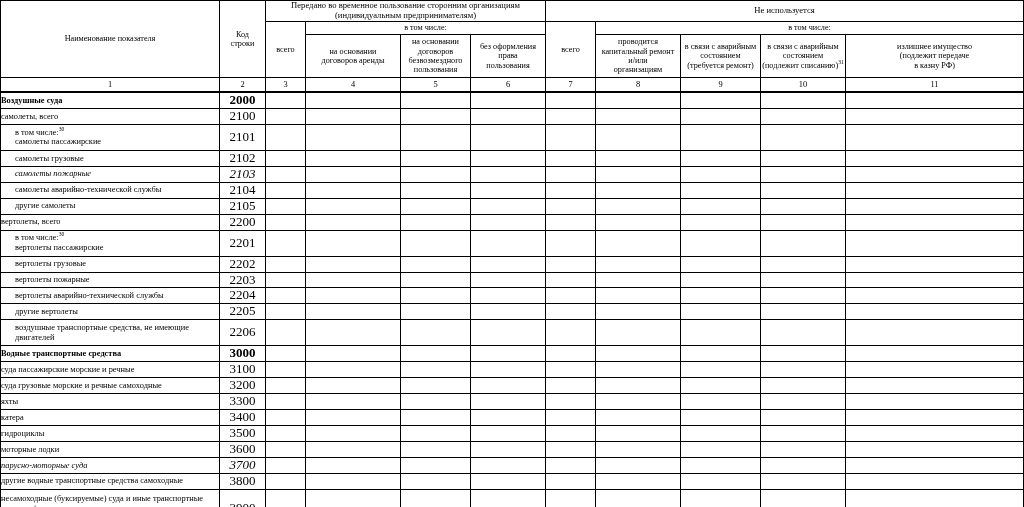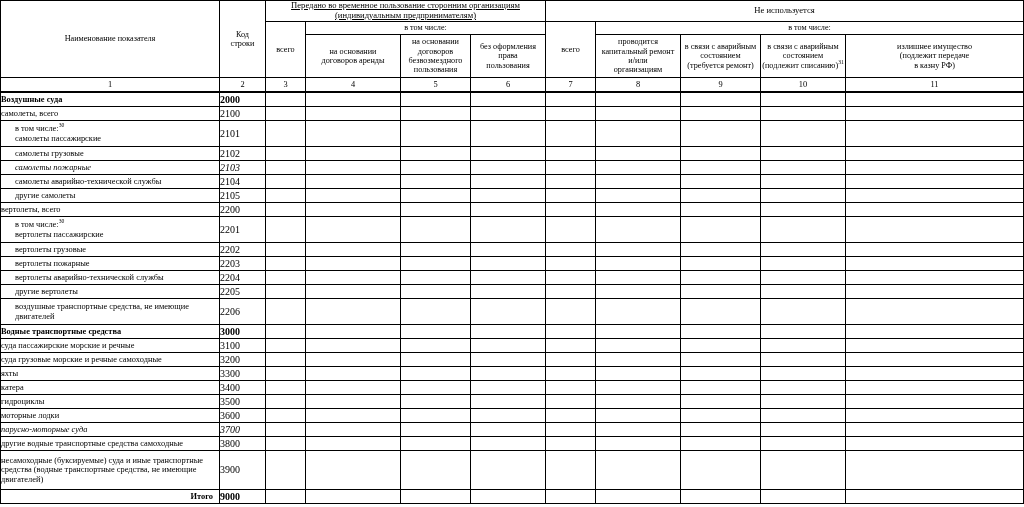--- a/index.html
+++ b/index.html
@@ -66,22 +66,22 @@
     vertical-align: bottom;
     height: 13px;
     white-space: nowrap;
   }
   .lbl.wrap { white-space: normal; }
   .lbl.indent1 { padding-left: 14px; }
   .lbl.bold { font-weight: bold; margin-left: 20px; }
   .lbl.right { text-align: right; padding-right: 6px; font-weight: bold; }
 
   .code {
-    text-align: left;
-    font-size: 10px;
+    text-align: center;
+    font-size: 13px;
     vertical-align: bottom;
     padding-bottom: 0;
   }
   .code.bold { font-weight: bold; }
 
   .cellblank { }
 
   
   .thick-right { border-right: 2px solid #000000; }
   .thick-left { border-left: 2px solid #000000; }
@@ -114,21 +114,21 @@
     </colgroup>
 
     <thead>
 
       <tr>
         <td class="hd thick-left" rowspan="3" style="height:62px;">Наименование показателя</td>
         <td class="hd thick-left" rowspan="3">
           <div>Код</div>
           <div>строки</div>
         </td>
-        <td class="hd hd-group thick-left" colspan="4" style="height:20px;text-decoration:underline;">
+        <td class="hd hd-group thick-left" colspan="4" style="height:20px;">
           <div>Передано во временное пользование сторонним организациям</div>
           <div>(индивидуальным предпринимателям)</div>
         </td>
         <td class="hd hd-group thick-left thick-right" colspan="5">Не используется</td>
       </tr>
 
       <tr>
         <td class="hd thick-left" rowspan="2">всего</td>
         <td class="hd hd-sub" colspan="3" style="height:12px;">в том числе:</td>
         <td class="hd thick-left" rowspan="2">всего</td>

